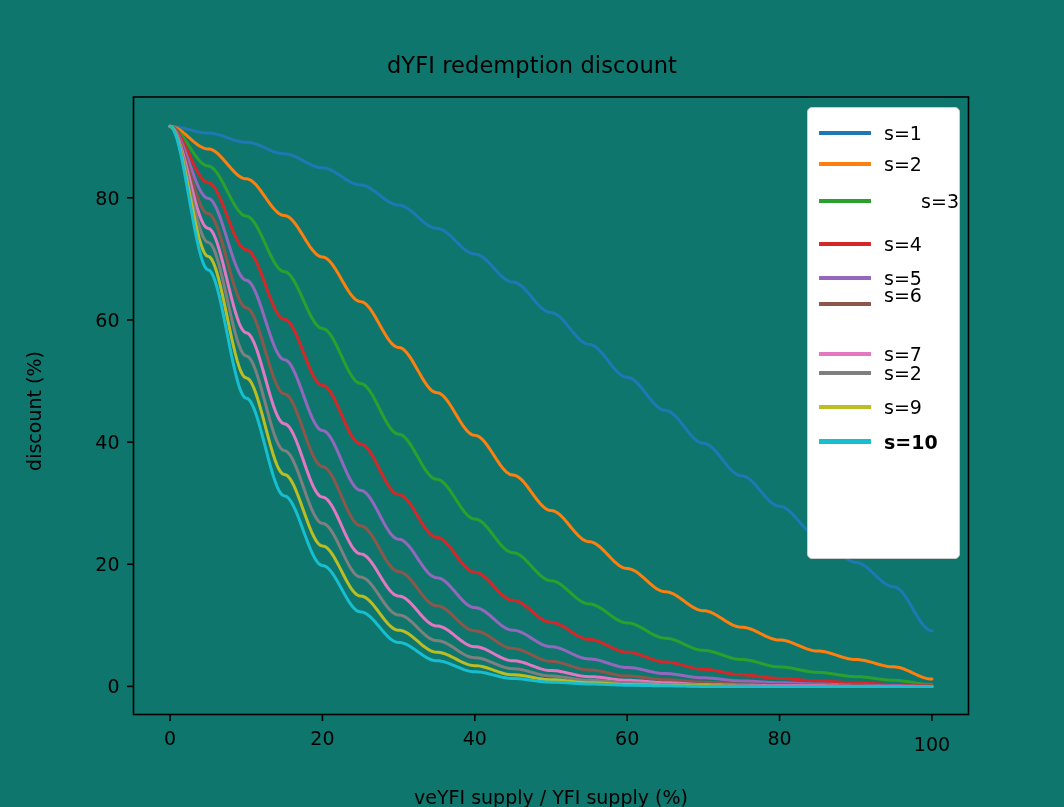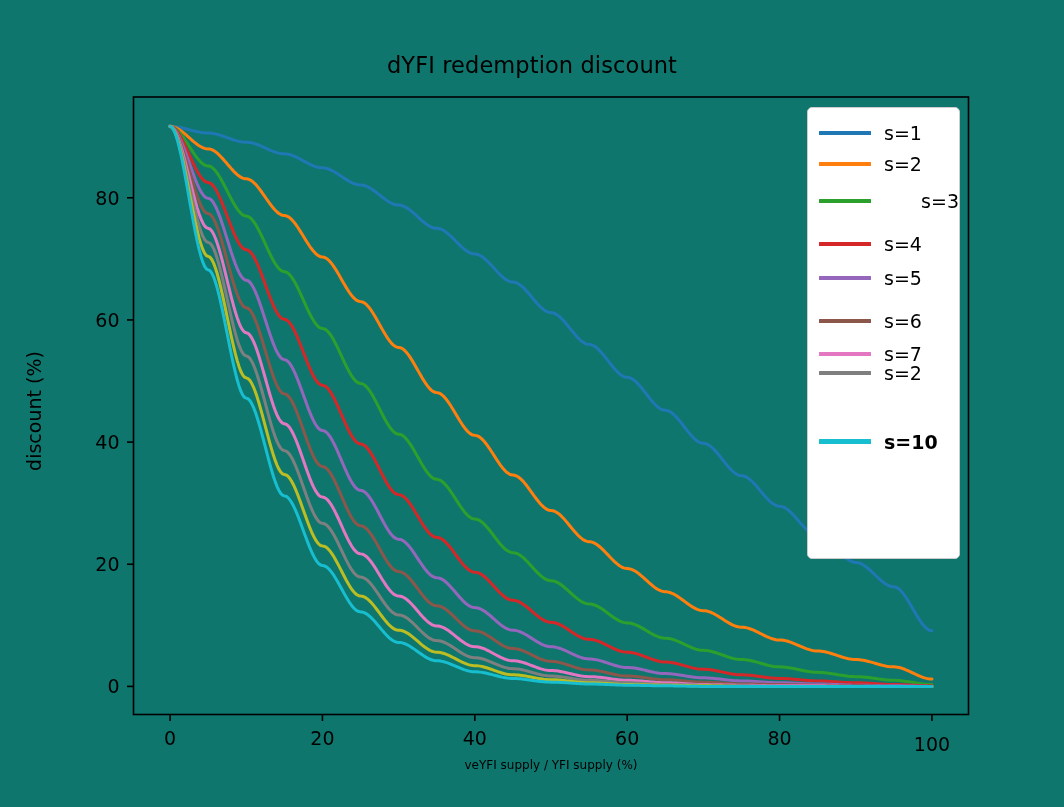--- a/index.html
+++ b/index.html
@@ -27,24 +27,24 @@
     top: 52px;
     width: 1064px;
     text-align: center;
     font-size: 22.5px;
     color: #000000;
     letter-spacing: 0.1px;
   }
   .xlabel {
     position: absolute;
     left: 133px;
-    top: 758px;
+    top: 786px;
     width: 836px;
     text-align: center;
-    font-size: 12px;
+    font-size: 19px;
     color: #000000;
   }
   .ylabel {
     position: absolute;
     left: -106px;
     top: 400px;
     width: 280px;
     text-align: center;
     font-size: 19px;
     color: #000000;
@@ -175,31 +175,35 @@
         <span class="legend-text">s=3</span>
       </div>
       <div class="legend-item" style="top: 109.9px; margin-top: 8px;">
         <span class="legend-swatch" style="background: rgb(214, 39, 40);"></span>
         <span class="legend-text">s=4</span>
       </div>
       <div class="legend-item" style="top: 152px;">
         <span class="legend-swatch" style="background: rgb(148, 103, 189);"></span>
         <span class="legend-text">s=5</span>
       </div>
-      <div class="legend-item" style="top: 195px;">
+      <div class="legend-item" style="top: 162px; align-items: flex-end;">
         <span class="legend-swatch" style="background: rgb(140, 86, 75);"></span>
         <span class="legend-text">s=6</span>
       </div>
       <div class="legend-item" style="top: 228px;">
         <span class="legend-swatch" style="background: rgb(227, 119, 194);"></span>
         <span class="legend-text">s=7</span>
       </div>
       <div class="legend-item" style="top: 247.1px;">
         <span class="legend-swatch" style="background: rgb(127, 127, 127);"></span>
         <span class="legend-text">s=2</span>
       </div>
+      <div class="legend-item" style="top: 281.4px;">
+        <span class="legend-swatch" style="background: rgb(188, 189, 34);"></span>
+        <span class="legend-text">s=9</span>
+      </div>
       <div class="legend-item" style="top: 315.7px; font-weight: bold;">
         <span class="legend-swatch" style="background: rgb(23, 190, 207);"></span>
         <span class="legend-text">s=10</span>
       </div>
     </div>
 
 </div>
 
 </body></html>

